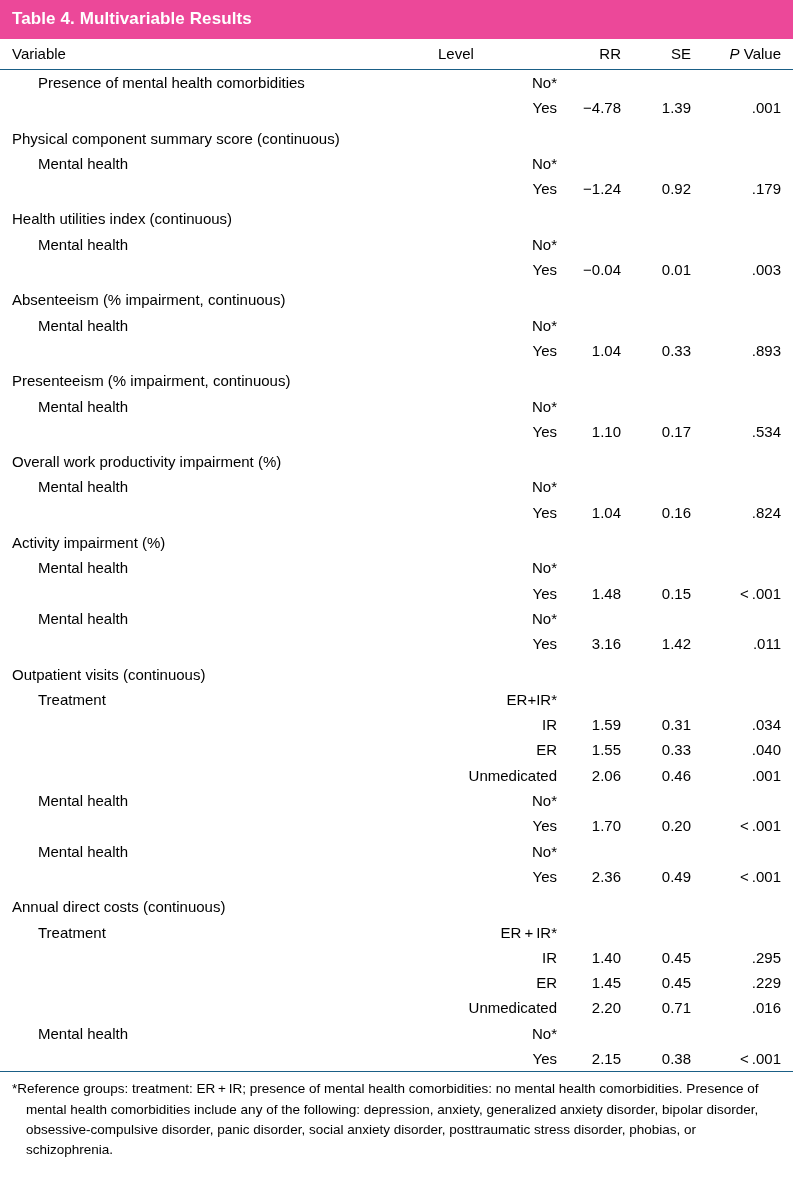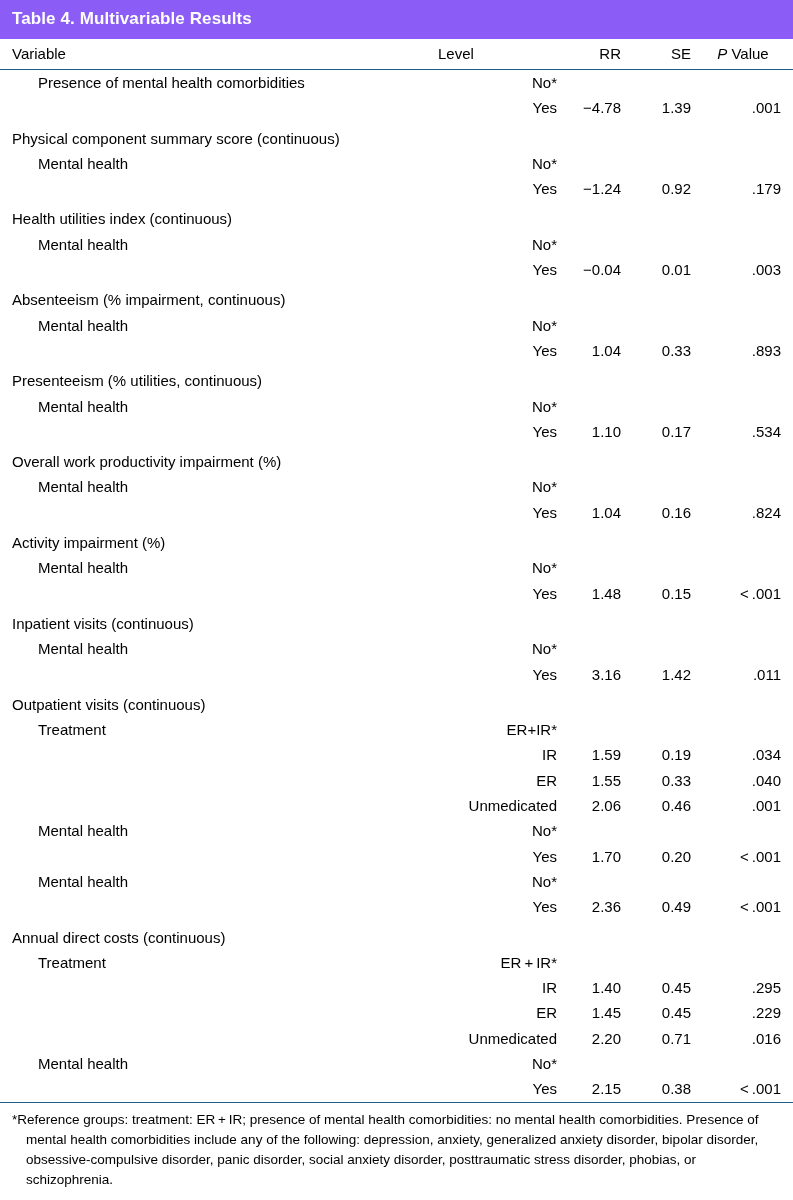--- a/index.html
+++ b/index.html
@@ -13,21 +13,21 @@
     font-family: "Liberation Sans", sans-serif;
     color: #000000;
     -webkit-font-smoothing: antialiased;
   }
   .table-wrap {
     width: 793px;
     box-sizing: border-box;
     padding: 0;
   }
   .table-title {
-    background: #8b5cf6;
+    background: #ec4899;
     color: #ffffff;
     font-size: 17px;
     font-weight: bold;
     padding: 9px 12px 10px 12px;
     box-sizing: border-box;
     letter-spacing: 0.1px;
   }
   table.results {
     width: 793px;
     border-collapse: collapse;
@@ -54,20 +54,21 @@
   }
   thead th.h-level {
     text-align: left;
     padding-left: 8px;
   }
   thead th.h-num {
     text-align: right;
     padding-right: 14px;
   }
   thead th.h-p {
+    text-align: right;
     padding-right: 12px;
   }
   .ital { font-style: italic; }
 
   tbody td {
     padding: 2px 0 2px 0;
     vertical-align: top;
     line-height: 1.42;
   }
   td.v {
@@ -209,21 +210,21 @@
           <td class="pv"></td>
         </tr>
         <tr>
           <td class="v"></td>
           <td class="lv">Yes</td>
           <td class="num">1.04</td>
           <td class="num">0.33</td>
           <td class="pv">.893</td>
         </tr>
         <tr class="group-start">
-          <td class="v">Presenteeism (% utilities, continuous)</td>
+          <td class="v">Presenteeism (% impairment, continuous)</td>
           <td class="lv"></td>
           <td class="num"></td>
           <td class="num"></td>
           <td class="pv"></td>
         </tr>
         <tr>
           <td class="v indent">Mental health</td>
           <td class="lv">No*</td>
           <td class="num"></td>
           <td class="num"></td>
@@ -271,27 +272,20 @@
           <td class="num"></td>
           <td class="pv"></td>
         </tr>
         <tr>
           <td class="v"></td>
           <td class="lv">Yes</td>
           <td class="num">1.48</td>
           <td class="num">0.15</td>
           <td class="pv">&lt; .001</td>
         </tr>
-        <tr class="group-start">
-          <td class="v">Inpatient visits (continuous)</td>
-          <td class="lv"></td>
-          <td class="num"></td>
-          <td class="num"></td>
-          <td class="pv"></td>
-        </tr>
         <tr>
           <td class="v indent">Mental health</td>
           <td class="lv">No*</td>
           <td class="num"></td>
           <td class="num"></td>
           <td class="pv"></td>
         </tr>
         <tr>
           <td class="v"></td>
           <td class="lv">Yes</td>
@@ -310,21 +304,21 @@
           <td class="v indent">Treatment</td>
           <td class="lv">ER+IR*</td>
           <td class="num"></td>
           <td class="num"></td>
           <td class="pv"></td>
         </tr>
         <tr>
           <td class="v"></td>
           <td class="lv">IR</td>
           <td class="num">1.59</td>
-          <td class="num">0.19</td>
+          <td class="num">0.31</td>
           <td class="pv">.034</td>
         </tr>
         <tr>
           <td class="v"></td>
           <td class="lv">ER</td>
           <td class="num">1.55</td>
           <td class="num">0.33</td>
           <td class="pv">.040</td>
         </tr>
         <tr>

